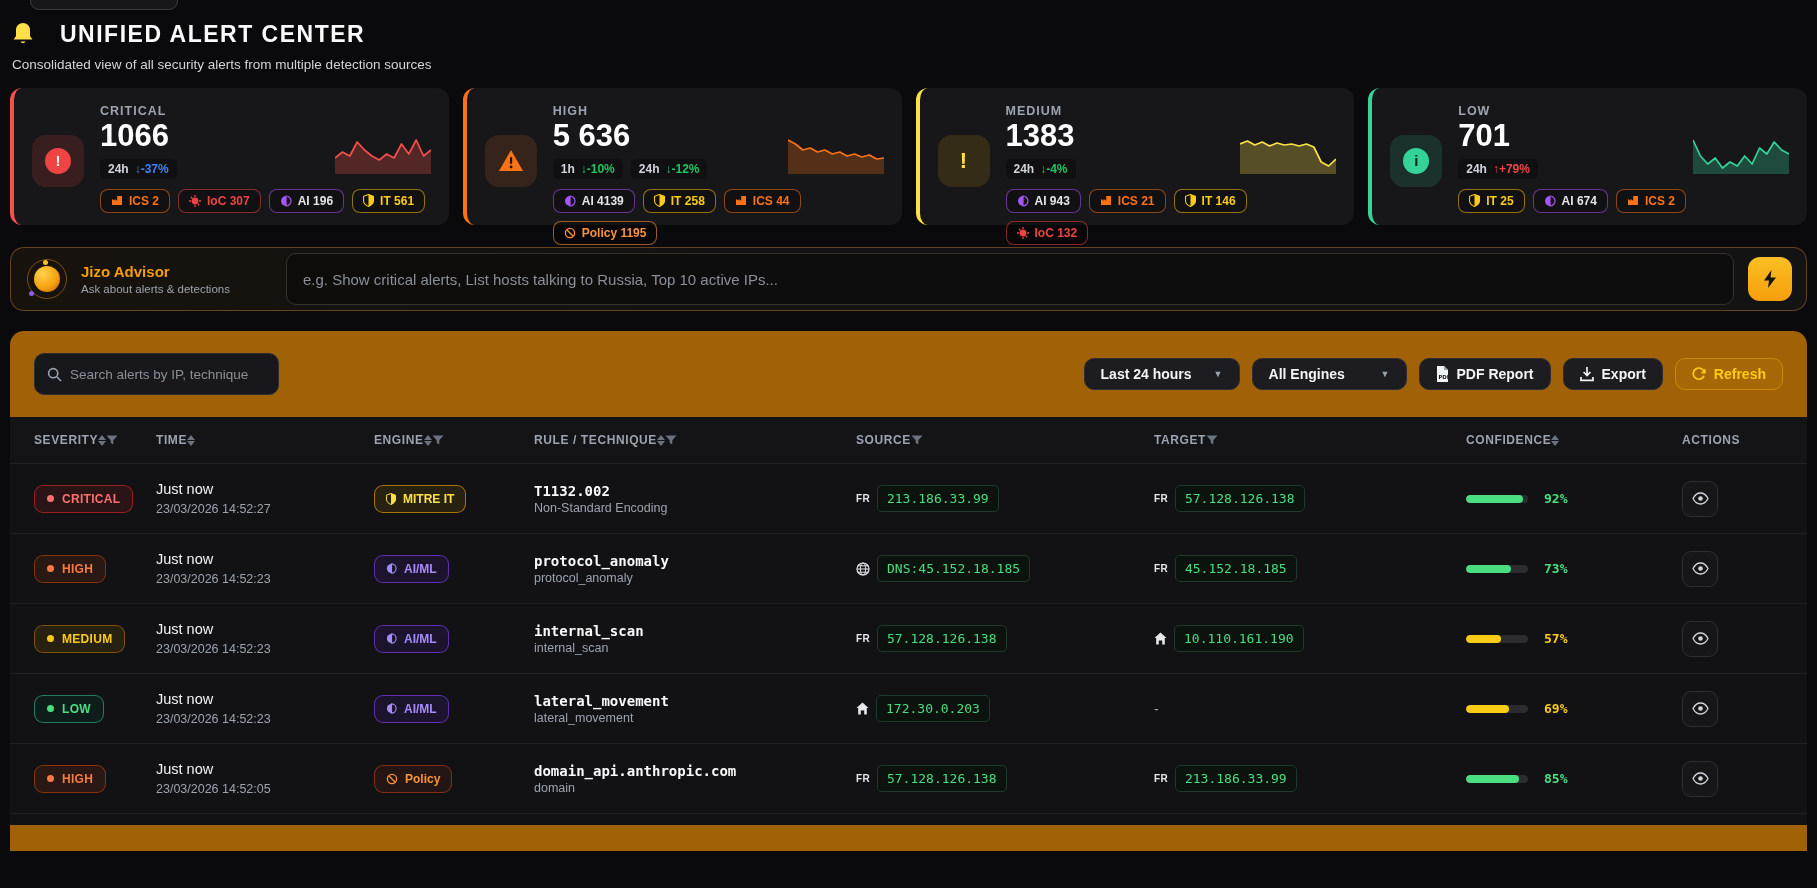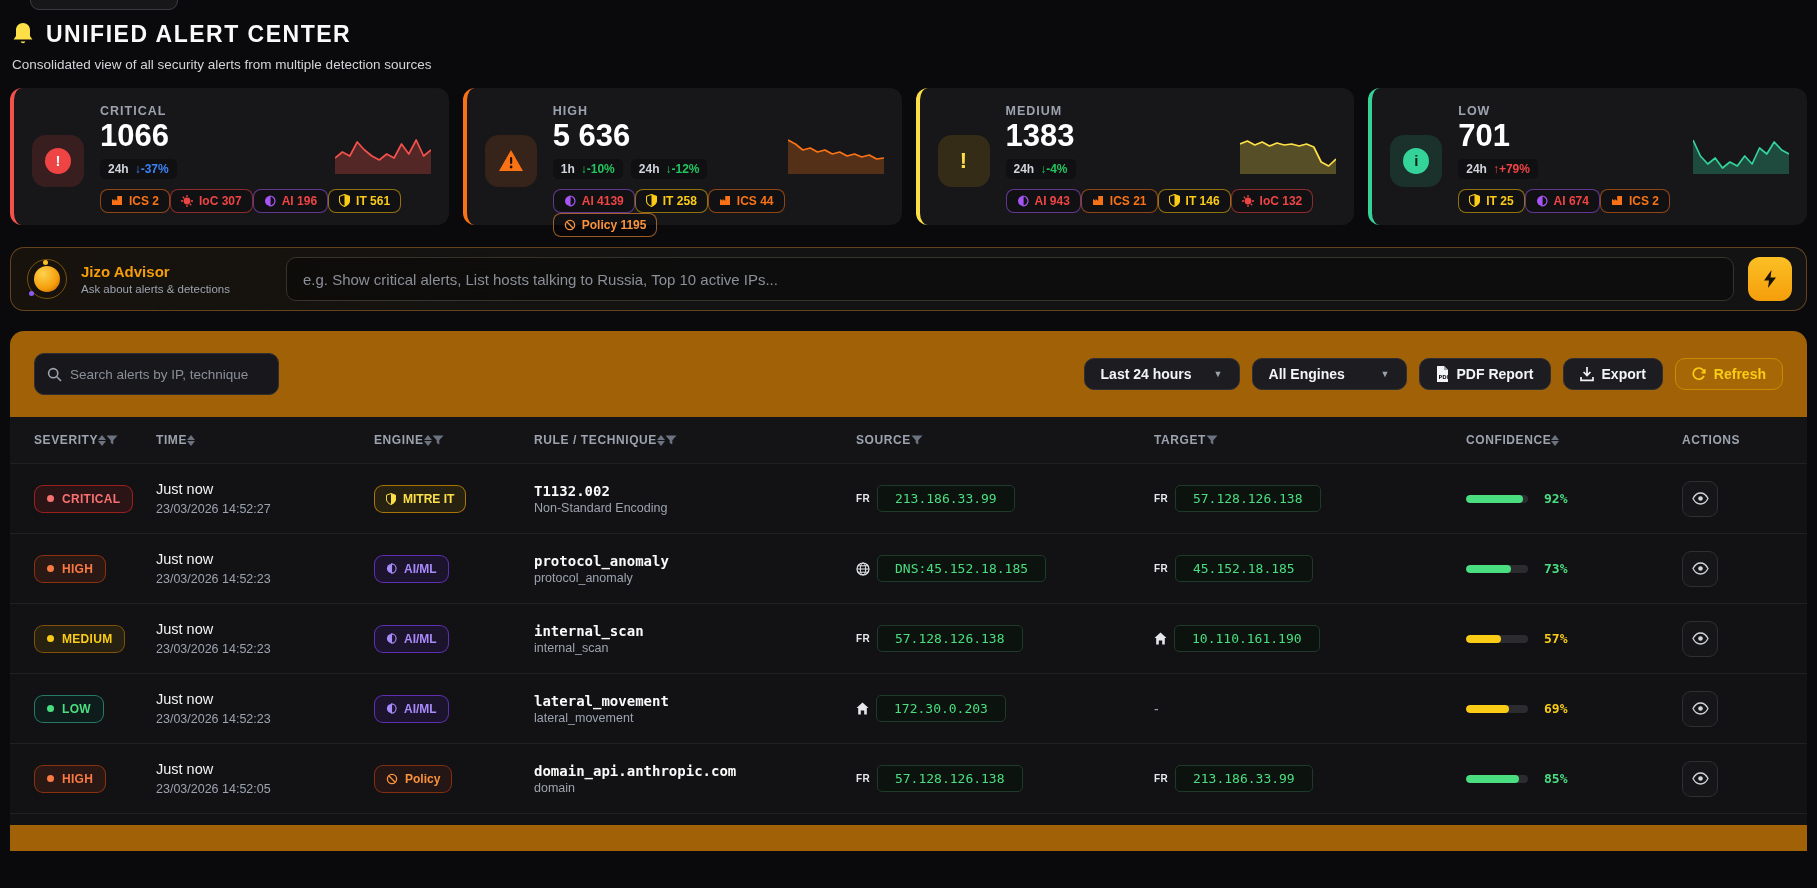--- a/index.html
+++ b/index.html
@@ -4,21 +4,21 @@
 <style>
   * { margin:0; padding:0; box-sizing:border-box; }
   html,body { width:1817px; height:888px; background:#0a0a0c; overflow:hidden;
     font-family:"Liberation Sans", sans-serif; color:#e5e7eb; }
 
   .page { position:relative; width:1817px; height:888px; padding:14px 10px 0 10px; }
   .top-fragment { position:absolute; top:-12px; left:30px; width:148px; height:22px;
     background:#17171a; border:1px solid #3a3a41; border-radius:9px; }
 
   
-  .hdr { display:flex; align-items:center; gap:12px; padding-left:2px; margin-top:6px; }
+  .hdr { display:flex; align-items:center; gap:26px; padding-left:2px; margin-top:6px; }
   .hdr h1 { font-size:23px; font-weight:800; letter-spacing:1.5px; color:#fafafa;
     transform:scaleY(1.08); transform-origin:left center; }
   .hdr-sub { margin:10px 0 0 2px; font-size:13.5px; color:#d4d4d8; }
 
   
   .cards { display:flex; gap:14px; margin-top:16px; }
   .card { position:relative; flex:1; height:137px; background:#17171a; border-radius:12px;
     border-left:4px solid #444; padding:16px 18px 12px 18px; display:flex; gap:16px; }
   .card.c-critical { border-left-color:#f4514d; }
   .card.c-high     { border-left-color:#f97316; }
@@ -33,43 +33,43 @@
   .ci-circle { width:26px; height:26px; border-radius:50%; background:#ef4444; color:#fff;
     font-weight:800; font-size:15px; display:flex; align-items:center; justify-content:center; }
   .ci-circle.green { background:#34d399; color:#0a2318; }
   .ci-bang { color:#fde047; font-weight:800; font-size:22px; }
   .card-col { display:flex; flex-direction:column; min-width:0; }
   .card-label { font-size:12.5px; font-weight:700; letter-spacing:1px; color:#9ca3af; }
   .card-num { font-size:31px; font-weight:800; color:#ffffff; line-height:1.05; margin-top:2px; }
   .trend-row { display:flex; gap:8px; margin-top:6px; }
   .trend { background:#101012; border-radius:5px; padding:3px 8px; font-size:12px; font-weight:700;
     color:#d1d5db; display:flex; gap:6px; }
-  .badges { display:flex; flex-wrap:wrap; margin-top:10px; }
+  .badges { display:flex; flex-wrap:wrap; gap:8px; margin-top:10px; }
   .tbadge { display:inline-flex; align-items:center; gap:6px; border-radius:8px; padding:4px 10px;
     font-size:12px; font-weight:800; border:1px solid; background:rgba(0,0,0,.25); white-space:nowrap; }
   .tb-ics { color:#f97316; border-color:rgba(249,115,22,.55); }
   .tb-ioc { color:#ef4444; border-color:rgba(239,68,68,.55); }
-  .tb-ai  { color:#ef4444; border-color:rgba(168,85,247,.55); }
+  .tb-ai  { color:#e5e5e5; border-color:rgba(168,85,247,.55); }
   .tb-it  { color:#facc15; border-color:rgba(234,179,8,.6); }
   .tb-policy { color:#fb923c; border-color:rgba(251,146,60,.6); }
   .spark { position:absolute; right:18px; top:44px; width:96px; height:42px; }
 
   
   .advisor { margin-top:22px; height:64px; border-radius:14px; border:1px solid rgba(250,160,60,.35);
     background:linear-gradient(90deg,#17120c,#131313 40%); display:flex; align-items:center;
     padding:0 14px 0 16px; gap:14px; }
   .orb-wrap { position:relative; width:40px; height:40px; flex:none; }
   .orb { position:absolute; left:7px; top:7px; width:26px; height:26px; border-radius:50%;
     background:radial-gradient(circle at 35% 30%, #fcd34d, #f59e0b 60%, #b45309); }
   .orb-ring { position:absolute; inset:0; border:1px solid rgba(245,158,11,.45); border-radius:50%; }
   .orb-dot1 { position:absolute; width:5px; height:5px; border-radius:50%; background:#fbbf24; top:1px; left:16px; }
   .orb-dot2 { position:absolute; width:5px; height:5px; border-radius:50%; background:#8b5cf6; bottom:3px; left:2px; }
   .adv-title { font-size:15px; font-weight:800; color:#f59e0b; }
   .adv-sub { font-size:11.5px; color:#9ca3af; margin-top:3px; }
-  .adv-input { flex:1; height:44px; margin-left:42px; background:rgba(0,0,0,.3); border:1px solid #36322c;
+  .adv-input { flex:1; height:52px; margin-left:42px; background:rgba(0,0,0,.3); border:1px solid #36322c;
     border-radius:10px; color:#e5e7eb; font-size:15px; padding:0 16px; outline:none; }
   .adv-input::placeholder { color:#8b8f98; }
   .bolt-btn { width:44px; height:44px; border-radius:12px; border:none; cursor:pointer;
     background:linear-gradient(180deg,#fbbf24,#f59e0b); display:flex; align-items:center; justify-content:center; }
 
   
   .main-panel { margin-top:20px; background:#a16207; border-radius:14px 14px 0 0; padding:22px 0 0 0;
     min-height:520px; }
   .toolbar { display:flex; align-items:center; padding:0 24px; gap:12px; }
   .search-box { width:245px; height:42px; border:1px solid #2e2e33; border-radius:10px; background:#18181c;
@@ -112,21 +112,21 @@
   .eng { display:inline-flex; align-items:center; gap:7px; border:1px solid; border-radius:9px;
     padding:6px 11px; font-size:12px; font-weight:800; width:max-content; }
   .eng-mitre { color:#fde047; border-color:rgba(202,138,4,.8); background:rgba(113,86,10,.22); }
   .eng-ai { color:#a78bfa; border-color:rgba(124,58,237,.7); background:rgba(76,29,149,.18); }
   .eng-policy { color:#fb923c; border-color:rgba(154,52,18,.8); background:rgba(124,45,18,.18); }
   .rule-main { font-family:"DejaVu Sans Mono", monospace; font-size:14px; font-weight:700; color:#fafafa; }
   .rule-sub { font-size:12.5px; color:#9ca3af; margin-top:2px; }
   .ipcell { display:flex; align-items:center; gap:7px; }
   .ip-prefix { font-size:10px; font-weight:800; color:#e5e7eb; letter-spacing:.3px; }
   .ipchip { font-family:"DejaVu Sans Mono", monospace; font-size:13px; color:#4ade80;
-    background:#0c130f; border:1px solid #1e3a2a; border-radius:5px; padding:5px 17px; }
+    background:#0c130f; border:1px solid #1e3a2a; border-radius:5px; padding:5px 9px; }
   .dash { color:#9ca3af; font-size:14px; }
   .conf { display:flex; align-items:center; gap:16px; }
   .conf-track { width:62px; height:8px; border-radius:5px; background:#2b2b30; overflow:hidden; }
   .conf-fill { height:100%; border-radius:5px; }
   .conf-pct { font-family:"DejaVu Sans Mono", monospace; font-size:13px; font-weight:700; }
   .eye-btn { width:36px; height:36px; border-radius:9px; background:#161619; border:1px solid #2e2e33;
     display:flex; align-items:center; justify-content:center; cursor:pointer; }
   svg { display:block; }
 </style>
 </head>

